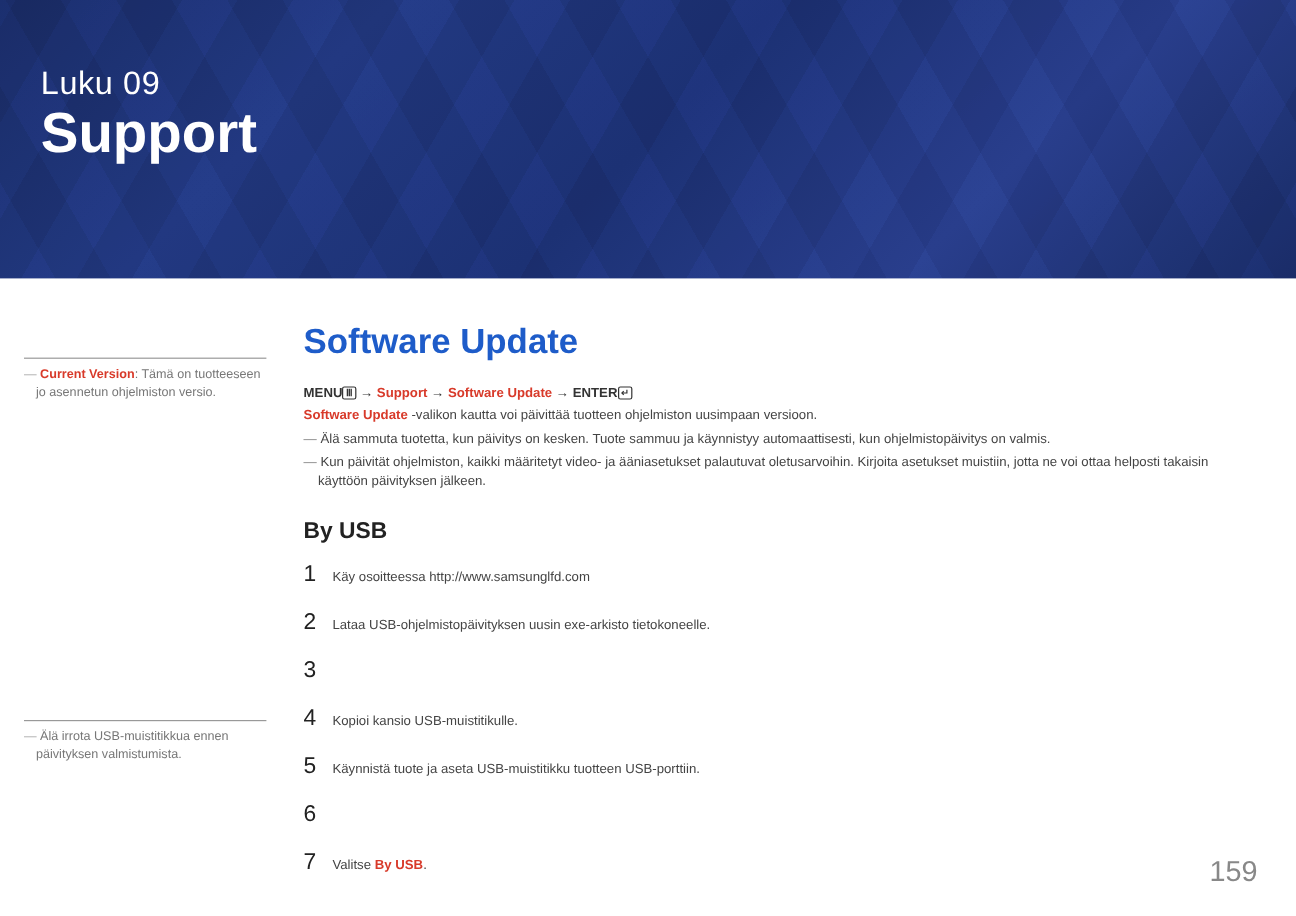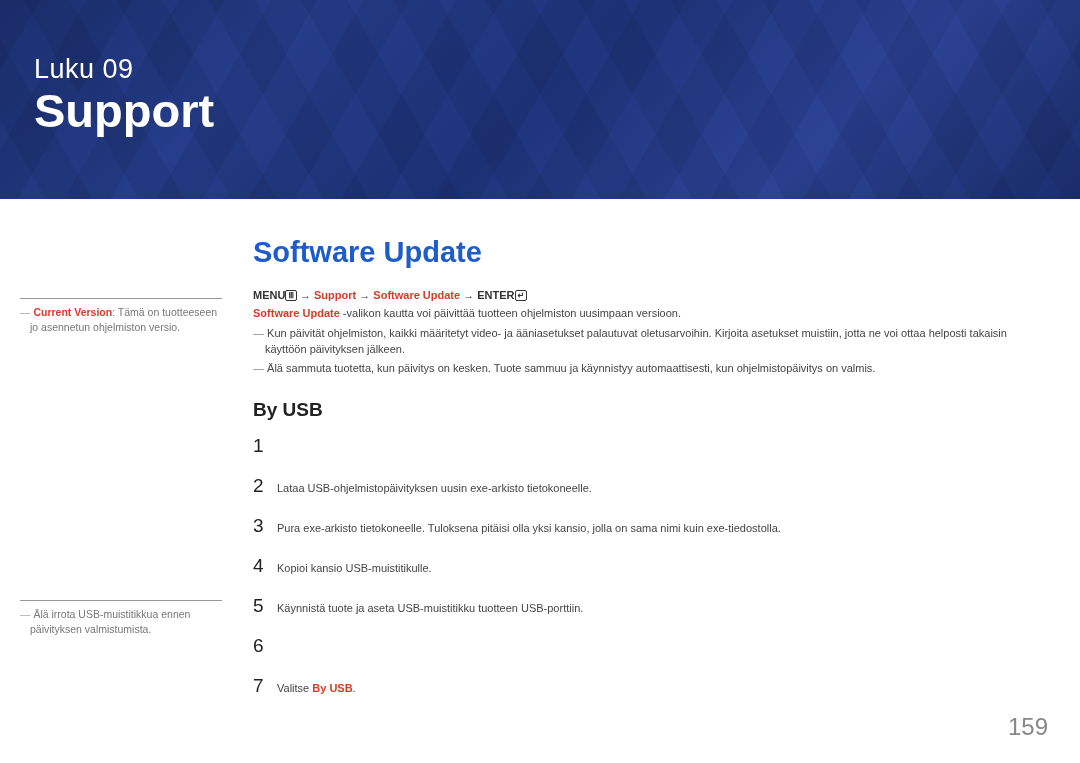--- a/index.html
+++ b/index.html
@@ -7,21 +7,21 @@
   width: 1080px;
   height: 763px;
   font-family: Arial, Helvetica, sans-serif;
   background: #fff;
   color: #333;
   position: relative;
   overflow: hidden;
 }
 .banner {
   width: 100%;
-  height: 199px;
+  height: 232px;
   background: linear-gradient(135deg, #1a2d6b 0%, #233a85 25%, #1d3278 50%, #2a4090 75%, #1a2d6b 100%);
   position: relative;
   padding: 54px 0 0 34px;
 }
 .banner::before {
   content: '';
   position: absolute;
   inset: 0;
   background-image:
     repeating-linear-gradient(60deg, rgba(255,255,255,0.02) 0 40px, rgba(0,0,0,0.05) 40px 80px),
@@ -162,46 +162,46 @@
 
 <div class="menu-path">
   <span>MENU</span><span class="icon-box">Ⅲ</span><span class="arrow"> → </span><span class="path-red">Support</span><span class="arrow"> → </span><span class="path-red">Software Update</span><span class="arrow"> → </span><span>ENTER</span><span class="icon-box">↵</span>
 </div>
 
 <div class="body-text">
   <span class="accent">Software Update</span><span> -valikon kautta voi päivittää tuotteen ohjelmiston uusimpaan versioon.</span>
 </div>
 
 <div class="dash-list">
+  <div class="dash-item">Älä sammuta tuotetta, kun päivitys on kesken. Tuote sammuu ja käynnistyy automaattisesti, kun ohjelmistopäivitys on valmis.</div>
   <div class="dash-item">Kun päivität ohjelmiston, kaikki määritetyt video- ja ääniasetukset palautuvat oletusarvoihin. Kirjoita asetukset muistiin, jotta ne voi ottaa helposti takaisin käyttöön päivityksen jälkeen.</div>
-  <div class="dash-item">Älä sammuta tuotetta, kun päivitys on kesken. Tuote sammuu ja käynnistyy automaattisesti, kun ohjelmistopäivitys on valmis.</div>
 </div>
 
 <div class="sidebar">
   <div class="sidebar-group">
     <hr class="sidebar-sep">
     <div class="sidebar-text">
       <span class="accent">Current Version</span><span>: Tämä on tuotteeseen jo asennetun ohjelmiston versio.</span>
     </div>
   </div>
 </div>
 
 <div class="subheading">By USB</div>
 
 <div class="steps">
   <div class="step">
     <div class="step-num">1</div>
+    <div class="step-text">Käy osoitteessa http://www.samsunglfd.com</div>
   </div>
   <div class="step">
     <div class="step-num">2</div>
     <div class="step-text">Lataa USB-ohjelmistopäivityksen uusin exe-arkisto tietokoneelle.</div>
   </div>
   <div class="step">
     <div class="step-num">3</div>
-    <div class="step-text">Pura exe-arkisto tietokoneelle. Tuloksena pitäisi olla yksi kansio, jolla on sama nimi kuin exe-tiedostolla.</div>
   </div>
   <div class="step">
     <div class="step-num">4</div>
     <div class="step-text">Kopioi kansio USB-muistitikulle.</div>
   </div>
   <div class="step">
     <div class="step-num">5</div>
     <div class="step-text">Käynnistä tuote ja aseta USB-muistitikku tuotteen USB-porttiin.</div>
   </div>
   <div class="step">

